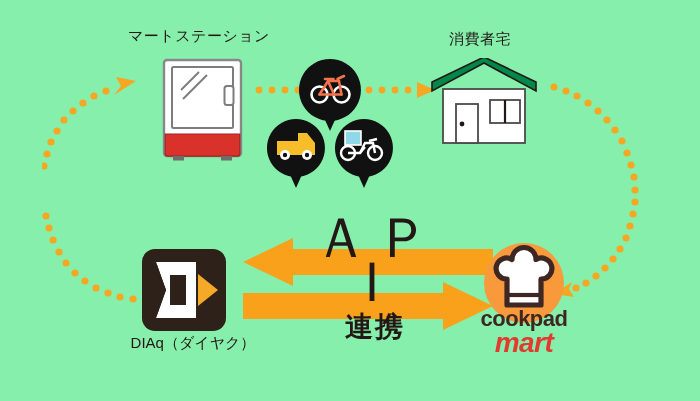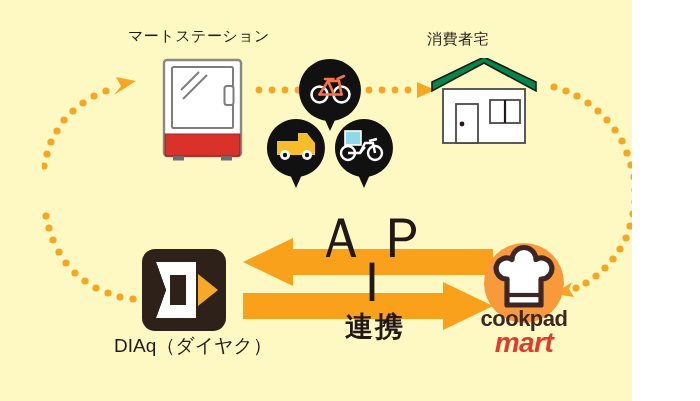--- a/index.html
+++ b/index.html
@@ -5,46 +5,46 @@
   html, body {
     margin: 0;
     padding: 0;
     background: #ffffff;
   }
   body {
     font-family: "Liberation Sans", "DejaVu Sans", sans-serif;
   }
   #canvas {
     position: relative;
-    width: 632px;
+    width: 700px;
     height: 401px;
-    background: #fef9c3;
+    background: #86efac;
     overflow: hidden;
   }
   .abs { position: absolute; }
 
   
   .label {
     color: #231815;
     font-size: 15px;
     line-height: 1.25;
     white-space: nowrap;
     letter-spacing: 0.5px;
   }
   .label-center { text-align: center; }
 
   #mart-station-label { left: 128px; top: 27px; }
-  #consumer-home-label { left: 427px; top: 30px; }
+  #consumer-home-label { left: 449px; top: 30px; }
 
   #diaq-caption {
     left: 108px;
     top: 332px;
     width: 170px;
     text-align: center;
-    font-size: 19px;
+    font-size: 15px;
     line-height: 1.45;
     color: #231815;
   }
 
   
   #mart-station-icon { left: 160px; top: 58px; width: 85px; height: 110px; }
 
   
   #consumer-home-icon { left: 428px; top: 58px; width: 112px; height: 88px; }
 

